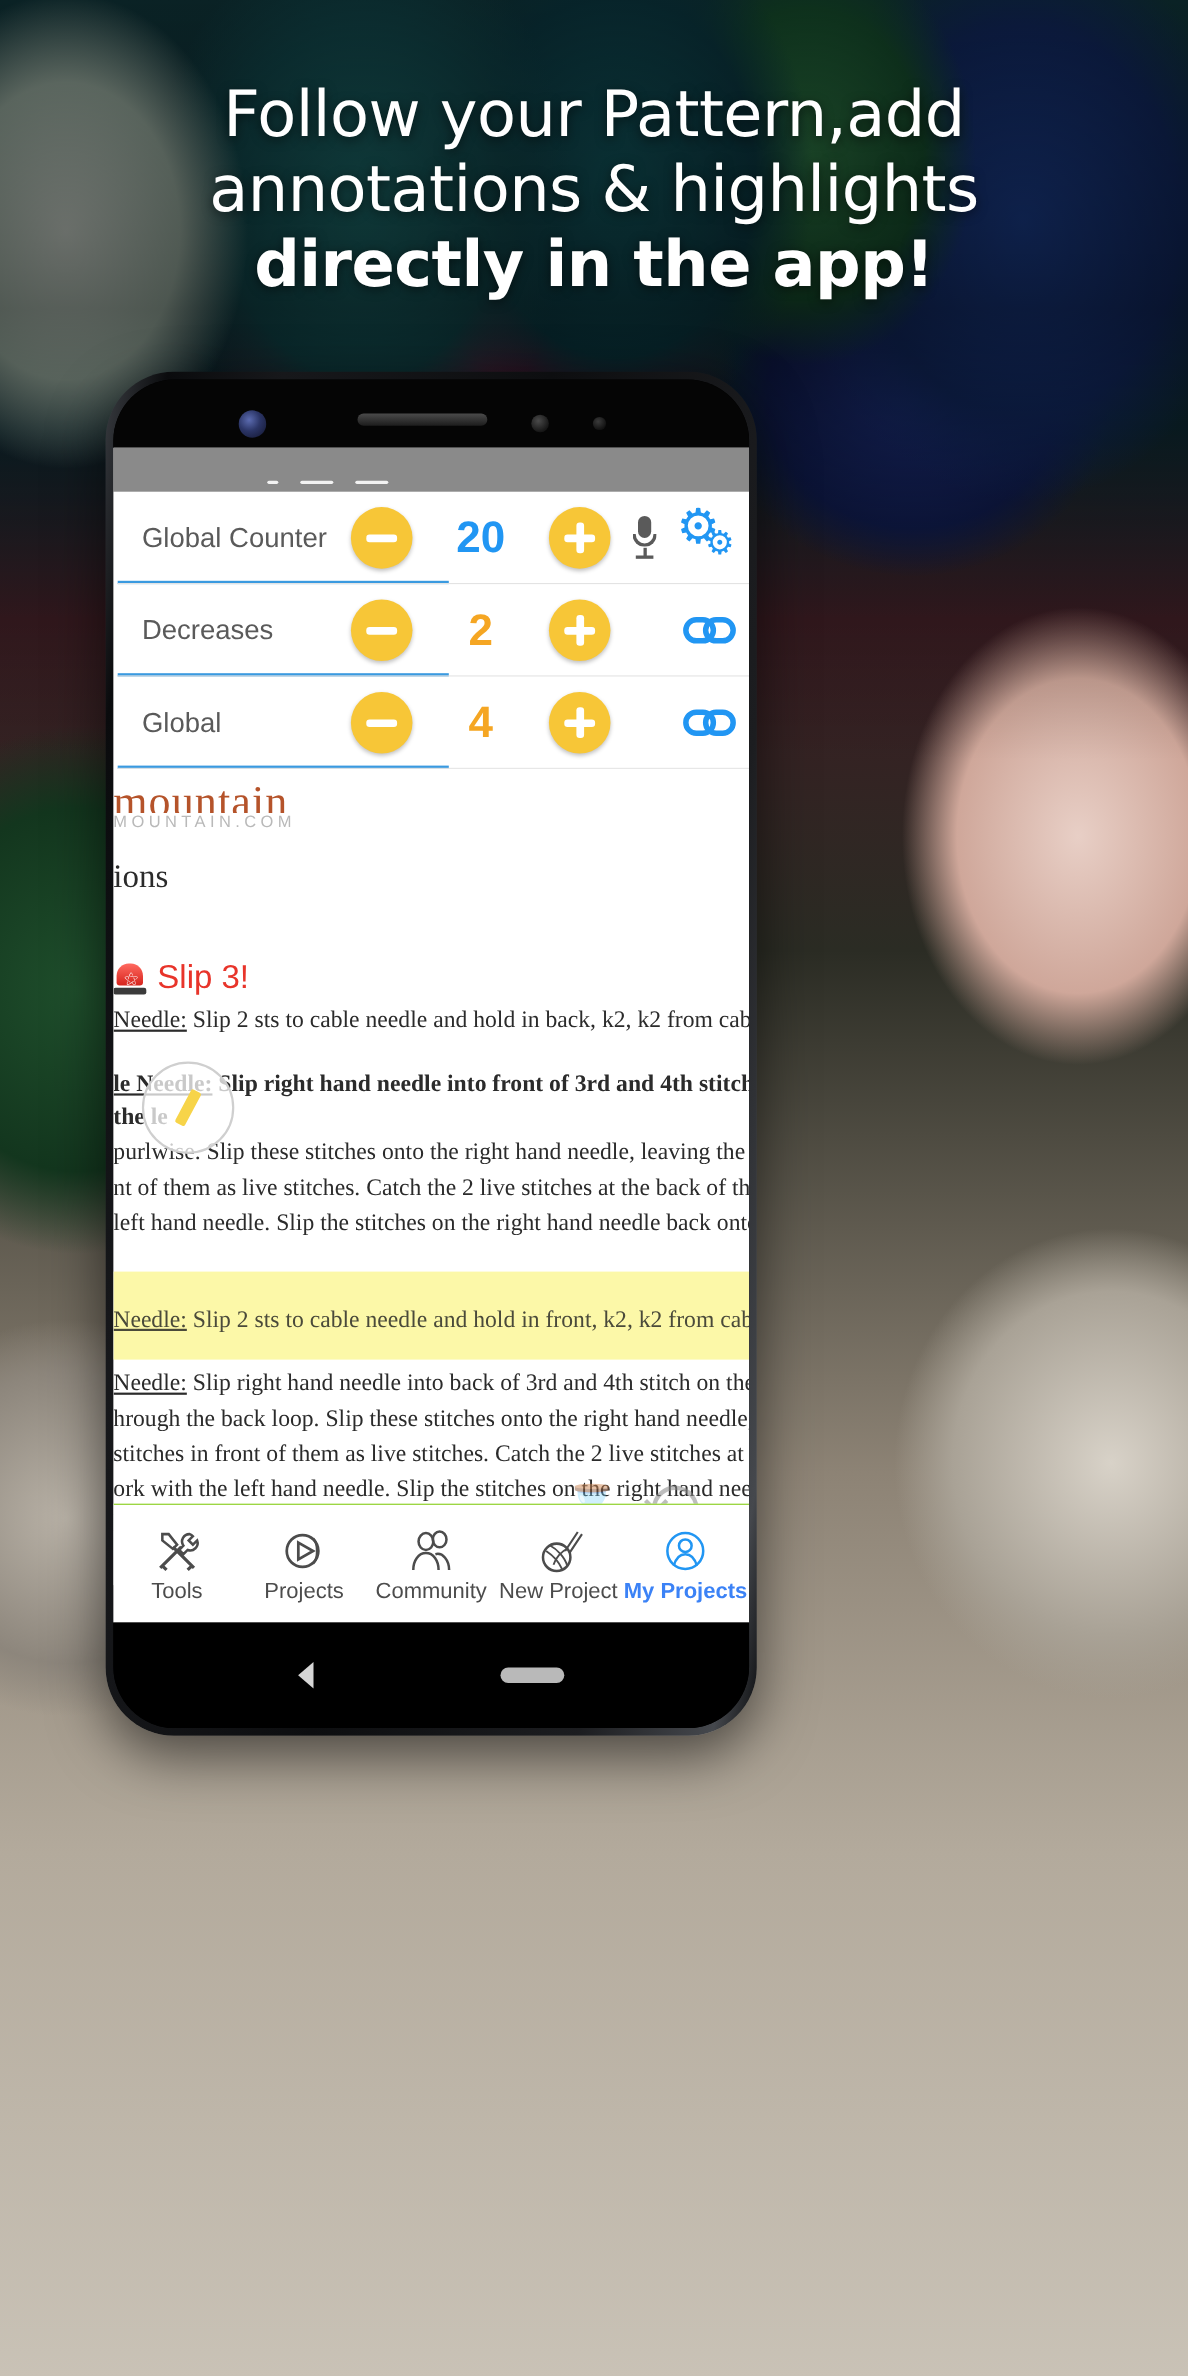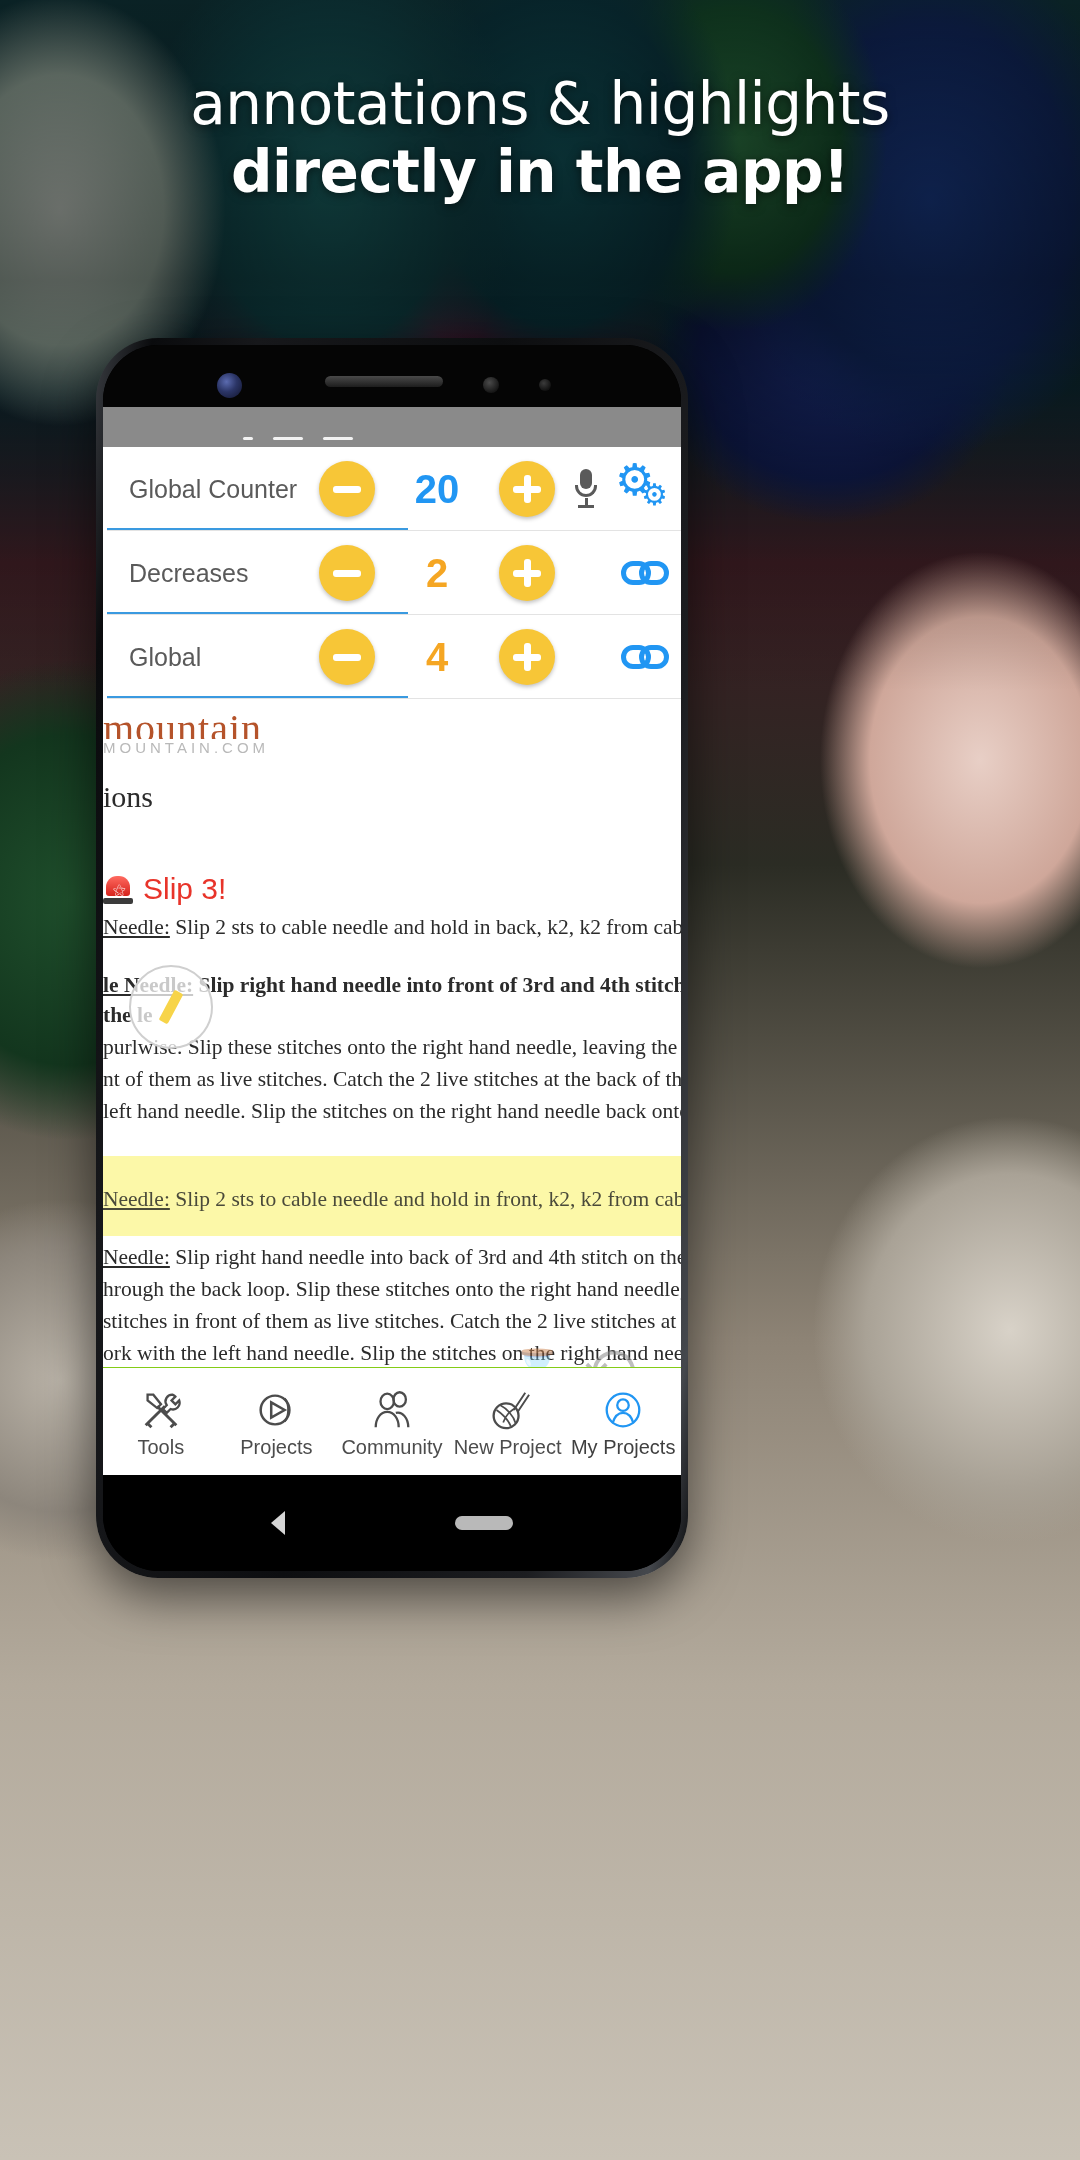--- a/index.html
+++ b/index.html
@@ -209,38 +209,39 @@
   }
 
   
   .tabbar {
     position: absolute; left: 0; right: 0; bottom: 0; height: 108px;
     background: #fff; border-top: 1px solid #84cc16;
     display: flex; align-items: center;
   }
   .tab { flex:1; text-align:center; color:#4c4c4c; font-size: 20px; font-family:"Liberation Sans", sans-serif; }
   .tab .ic { height: 52px; display:flex; align-items:center; justify-content:center; }
-  .tab.active { color:#404040; }
+  .tab.active { color:#3b82f6;font-weight:bold; }
   .tab svg { display:block; }
 
   
   .navbar {
     position:absolute; left:0; right:0; bottom:0; height:96px; background:#000;
     display:flex; align-items:center; justify-content:center; gap: 170px;
   }
   .nav-back { width:0;height:0;border-top:12px solid transparent;border-bottom:12px solid transparent;border-right:14px solid #d6d6d6;}
   .nav-home { width:58px; height:14px; border-radius:7px; background:#b9b9b9; }
 </style>
 </head>
 <body>
 
 <div class="bg"></div>
 <div class="bg-dark"></div>
 
 <div class="headline">
+  <div>Follow your Pattern,add</div>
   <div>annotations &amp; highlights</div>
   <div class="l3">directly in the app!</div>
 </div>
 
 <div class="phone">
   <div class="phone-inner">
     <div class="bezel-top">
       <div class="front-cam"></div>
       <div class="earpiece"></div>
       <div class="ir-cam"></div>

